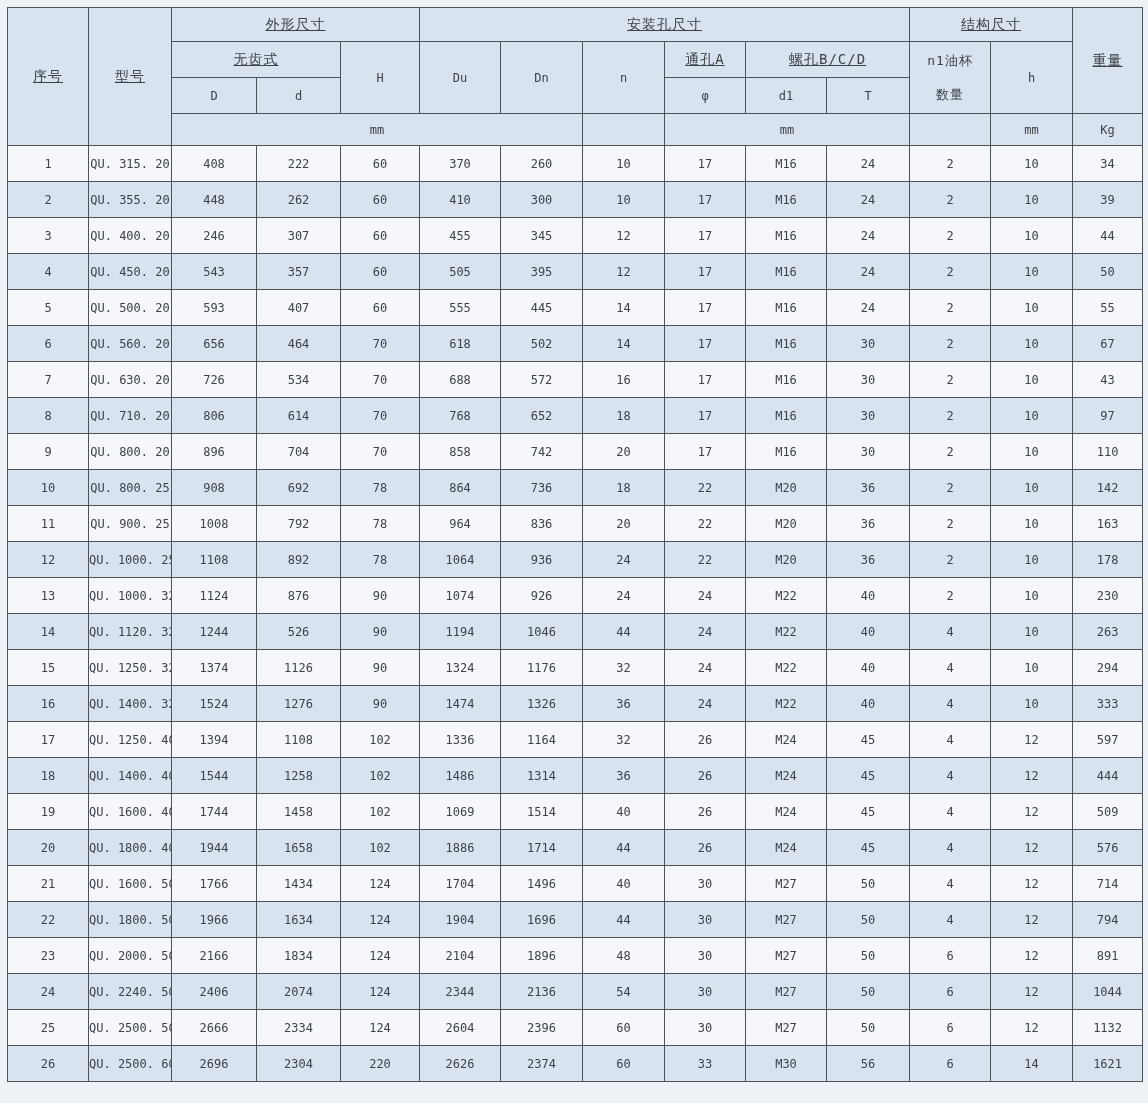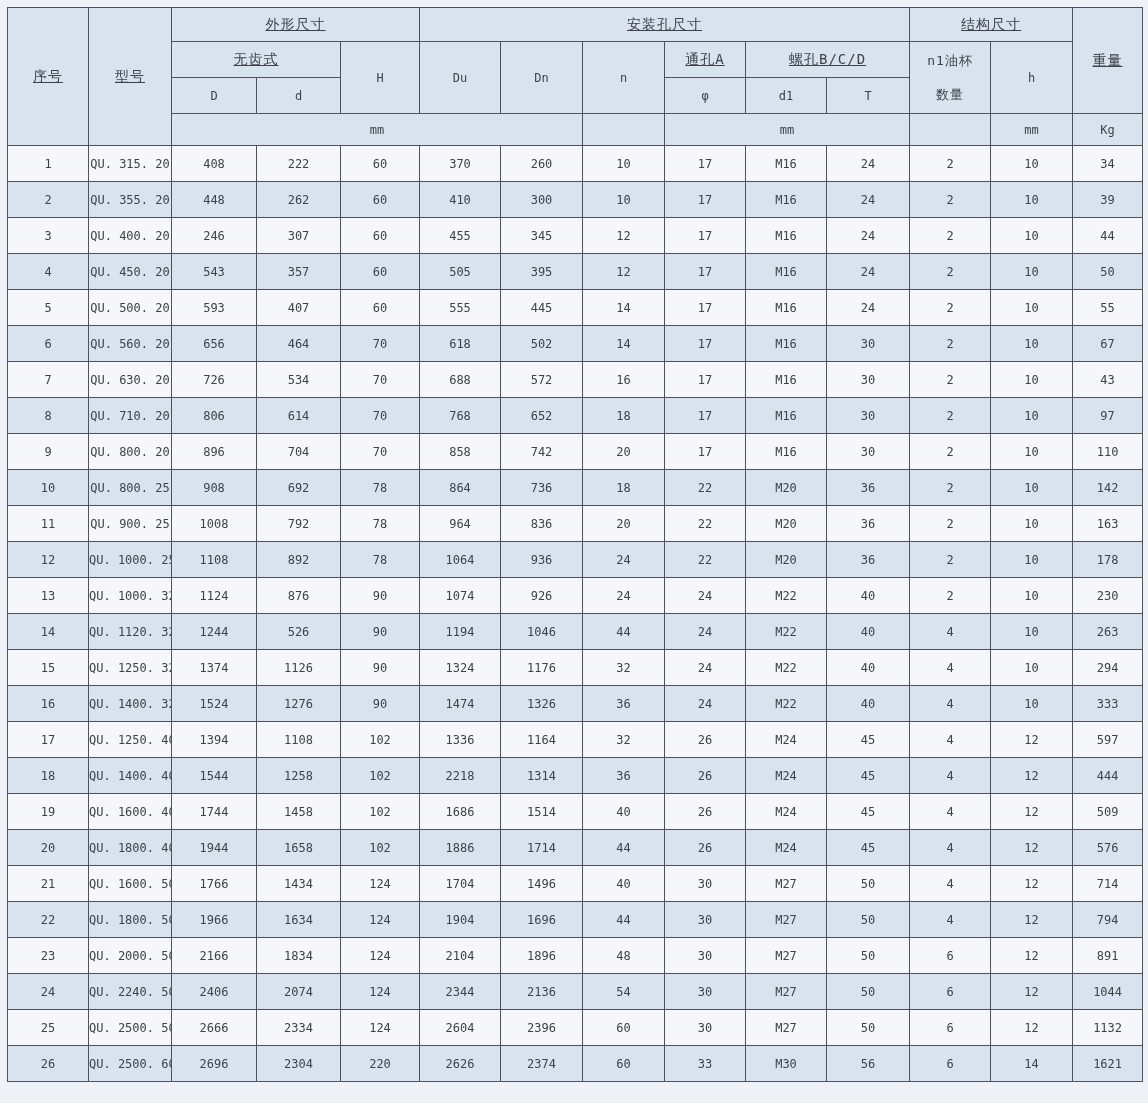--- a/index.html
+++ b/index.html
@@ -369,37 +369,37 @@
         <td>4</td>
         <td>12</td>
         <td>597</td>
       </tr>
       <tr>
         <td>18</td>
         <td>QU. 1400. 40</td>
         <td>1544</td>
         <td>1258</td>
         <td>102</td>
-        <td>2218</td>
+        <td>1486</td>
         <td>1314</td>
         <td>36</td>
         <td>26</td>
         <td>M24</td>
         <td>45</td>
         <td>4</td>
         <td>12</td>
         <td>444</td>
       </tr>
       <tr>
         <td>19</td>
         <td>QU. 1600. 40</td>
         <td>1744</td>
         <td>1458</td>
         <td>102</td>
-        <td>1686</td>
+        <td>1069</td>
         <td>1514</td>
         <td>40</td>
         <td>26</td>
         <td>M24</td>
         <td>45</td>
         <td>4</td>
         <td>12</td>
         <td>509</td>
       </tr>
       <tr>

